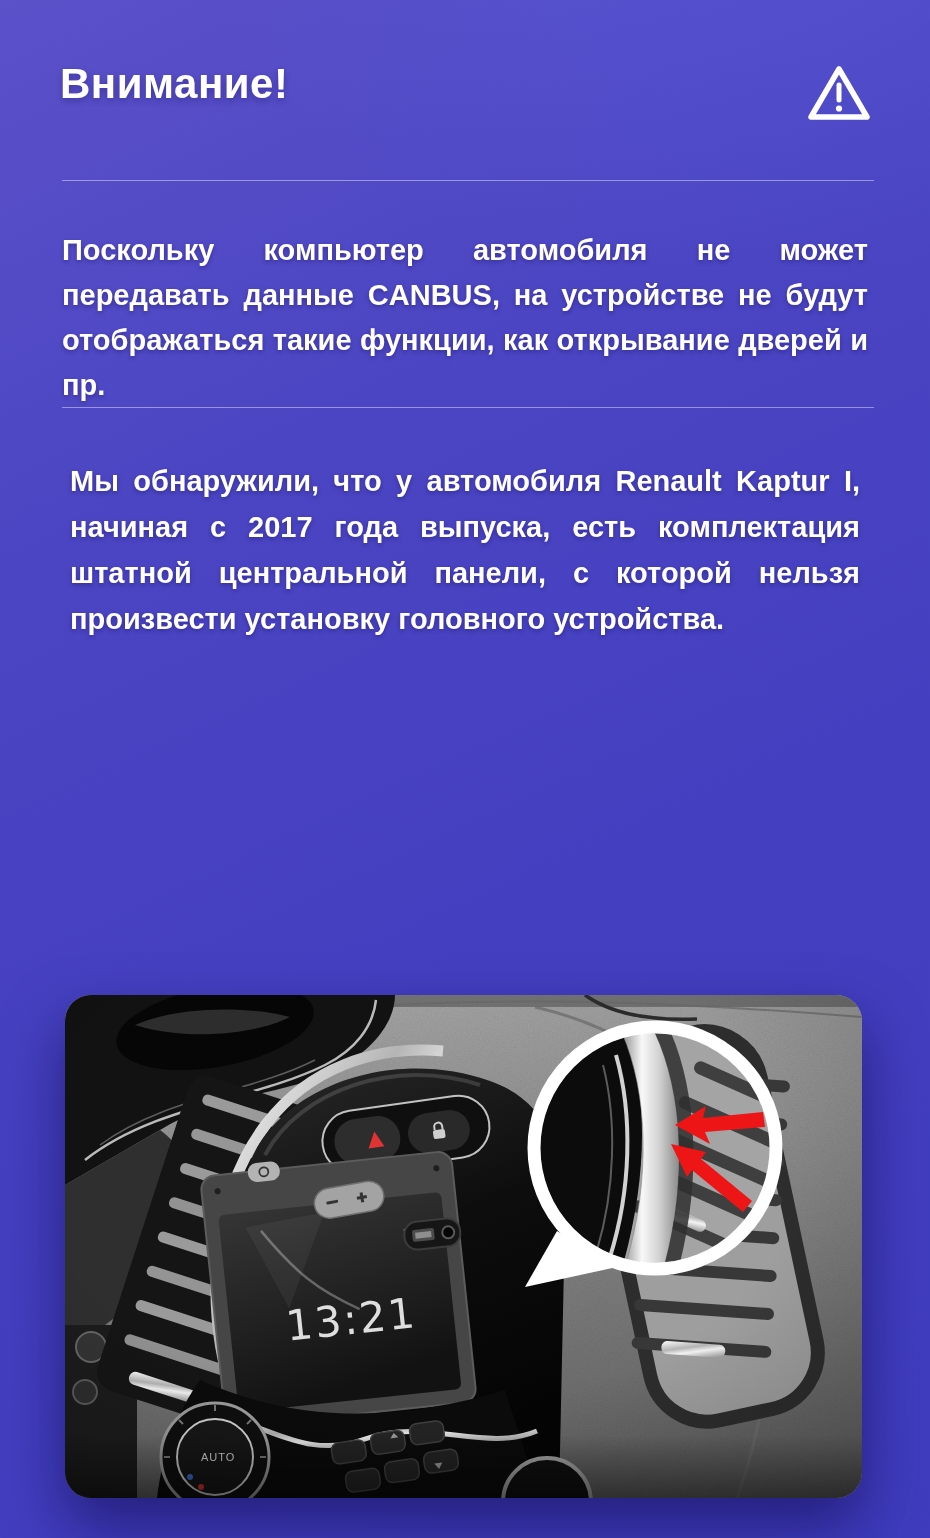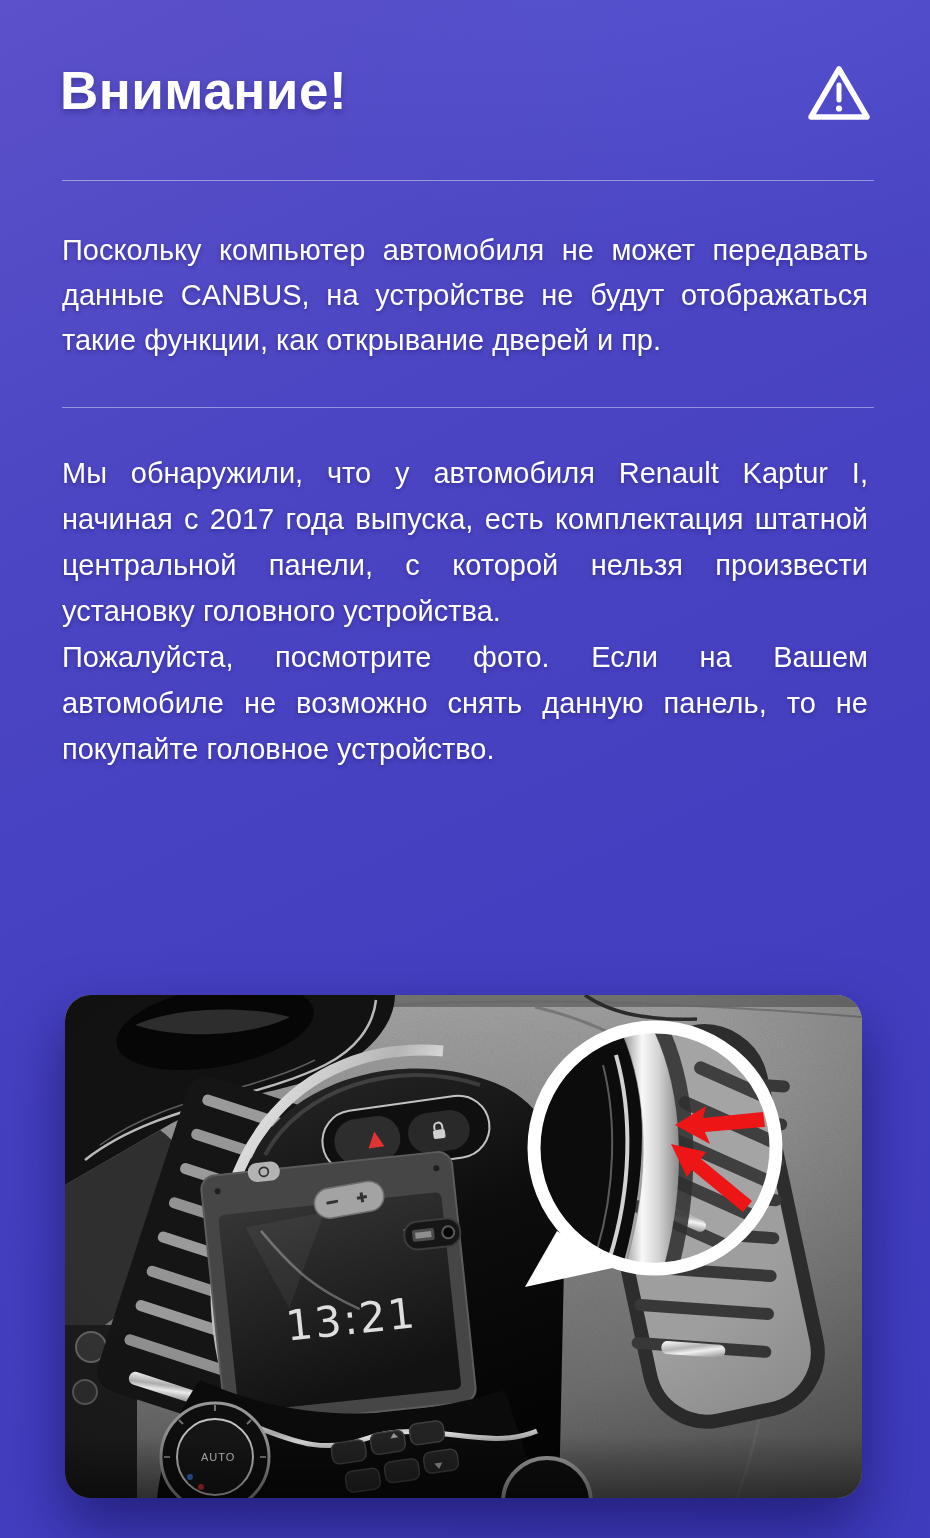--- a/index.html
+++ b/index.html
@@ -5,35 +5,36 @@
   html,body{margin:0;padding:0;}
   body{
     width:930px;height:1538px;position:relative;overflow:hidden;
     font-family:"Liberation Sans",sans-serif;
     background:
       radial-gradient(ellipse 900px 600px at 80% -5%, rgba(90,100,230,.28), transparent 60%),
       linear-gradient(155deg,#5b51c9 0%,#4b45c3 30%,#443fc0 60%,#3f3cbe 100%);
   }
   .title{
     position:absolute;left:60px;top:60px;
-    color:#fff;font-size:53px;font-weight:bold;letter-spacing:.5px;
+    color:#fff;font-size:42px;font-weight:bold;letter-spacing:.5px;
     text-shadow:0 3px 6px rgba(20,15,90,.35);
   }
   .warn-icon{position:absolute;left:806px;top:62px;width:66px;height:62px;}
   .divider{
     position:absolute;left:62px;width:812px;height:1px;
     background:rgba(255,255,255,.42);
   }
   .d1{top:180px;} .d2{top:407px;}
   .para{
     position:absolute;left:62px;width:806px;color:#fff;
     font-size:29px;text-align:justify;
     text-shadow:0 2px 4px rgba(20,15,90,.4);
-  }
-  .para p{margin:0;padding:0;text-align:justify;}
+    font-weight:bold;
+  }
+  .para p{margin:8px;padding:0;text-align:justify;}
   .block1{top:228px;line-height:45px;}
   .block2{top:450px;line-height:46px;}
   .photo{
     position:absolute;left:65px;top:995px;width:797px;height:503px;
     border-radius:26px;overflow:hidden;background:#8d8d8d;
     box-shadow:0 28px 60px rgba(12,8,70,.55);
   }
   .photo svg{display:block;width:797px;height:503px;}
 </style>
 </head>
@@ -48,21 +49,20 @@
 </svg>
 
 <div class="divider d1"></div>
 
 <div class="para block1">Поскольку компьютер автомобиля не может передавать данные CANBUS, на устройстве не будут отображаться такие функции, как открывание дверей и пр.</div>
 
 <div class="divider d2"></div>
 
 <div class="para block2">
   <p>Мы обнаружили, что у автомобиля Renault Kaptur I, начиная с 2017 года выпуска, есть комплектация штатной центральной панели, с которой нельзя произвести установку головного устройства.</p>
-  <p>Пожалуйста, посмотрите фото. Если на Вашем автомобиле не возможно снять данную панель, то не покупайте головное устройство.</p>
 </div>
 
 <div class="photo">
 <svg viewBox="0 0 797 503">
   <defs>
     <linearGradient id="gBase" x1="0" y1="0" x2="0.15" y2="1">
       <stop offset="0" stop-color="#b4b4b4"></stop>
           <stop offset="0.5" stop-color="#8f8f8f"></stop>
           <stop offset="1" stop-color="#6e6e6e"></stop>
     </linearGradient>

